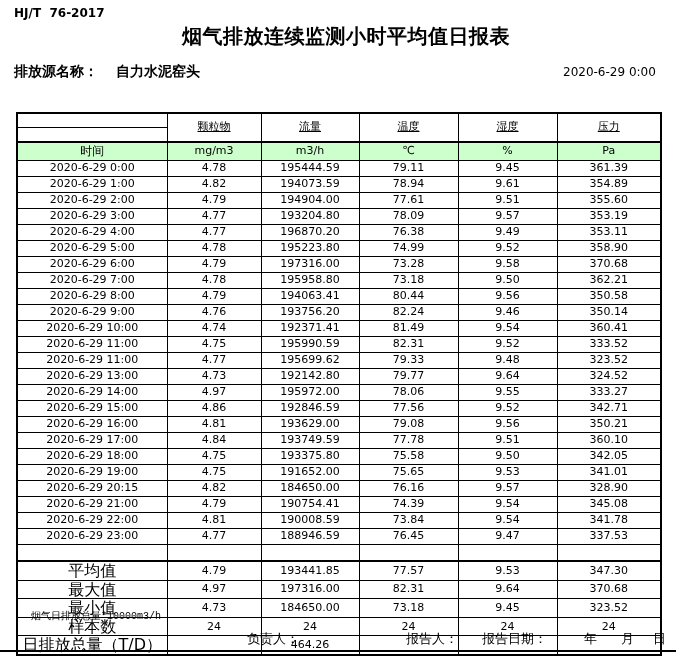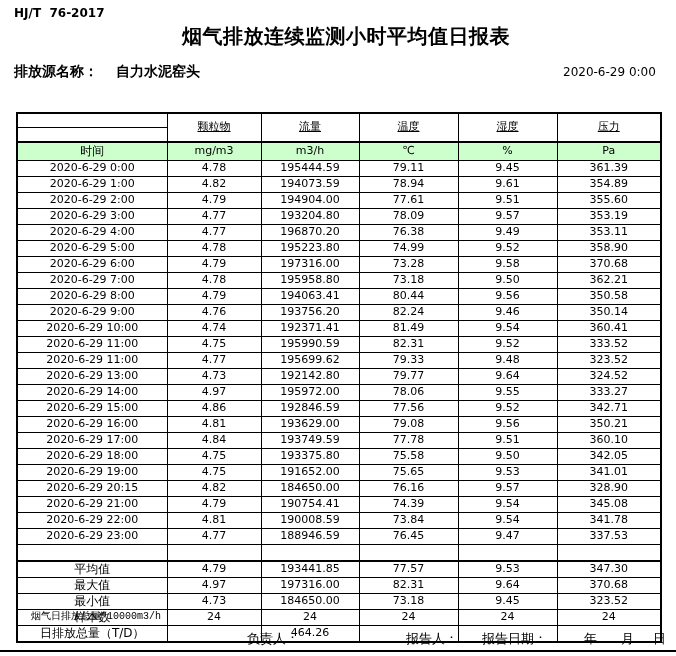--- a/index.html
+++ b/index.html
@@ -23,21 +23,21 @@
     padding:0;overflow:hidden;white-space:nowrap;font-weight:normal;
     font-size:11px;line-height:1.1;
   }
   .corner{height:13px;border-right:2px solid #000;}
   th.param{font-size:12px;text-decoration:underline;}
   tr.green-row td{background:#ccffcc;border-top:2px solid #000;height:17px;}
   tr.green-row td.time-hd{font-size:12px;margin-top:40px;}
   tbody.data-body td{height:15px;}
   tr.spacer-row td{height:15px;border-bottom:2px solid #000;}
   tbody.summary-body td{height:15px;}
-  tbody.summary-body td.sum-label{font-size:12px;}
+  tbody.summary-body td.sum-label{font-size:16px;}
 
   .footnote{position:absolute;left:31px;top:609px;font-size:10px;font-family:Liberation Mono, monospace;}
   .sig-line{position:absolute;left:0;top:630px;width:676px;height:18px;font-size:13px;}
   .sig-line span{position:absolute;top:0;}
   .sig-unit{left:14px;}
   .sig-resp{left:247px;}
   .sig-reporter{left:406px;}
   .sig-date{left:482px;}
   .sig-year{left:584px;}
   .sig-month{left:621px;}

